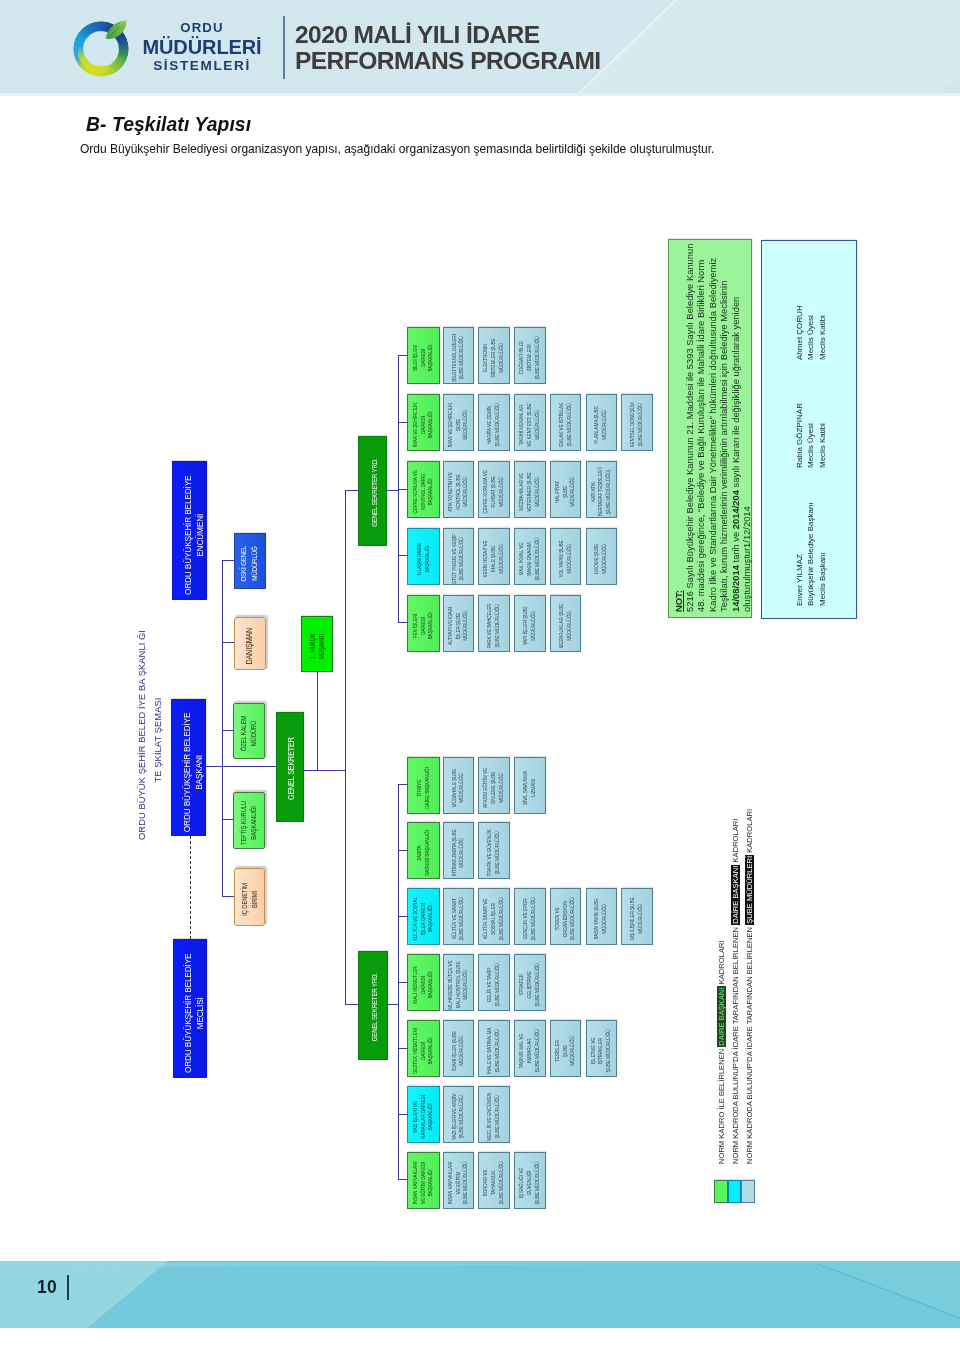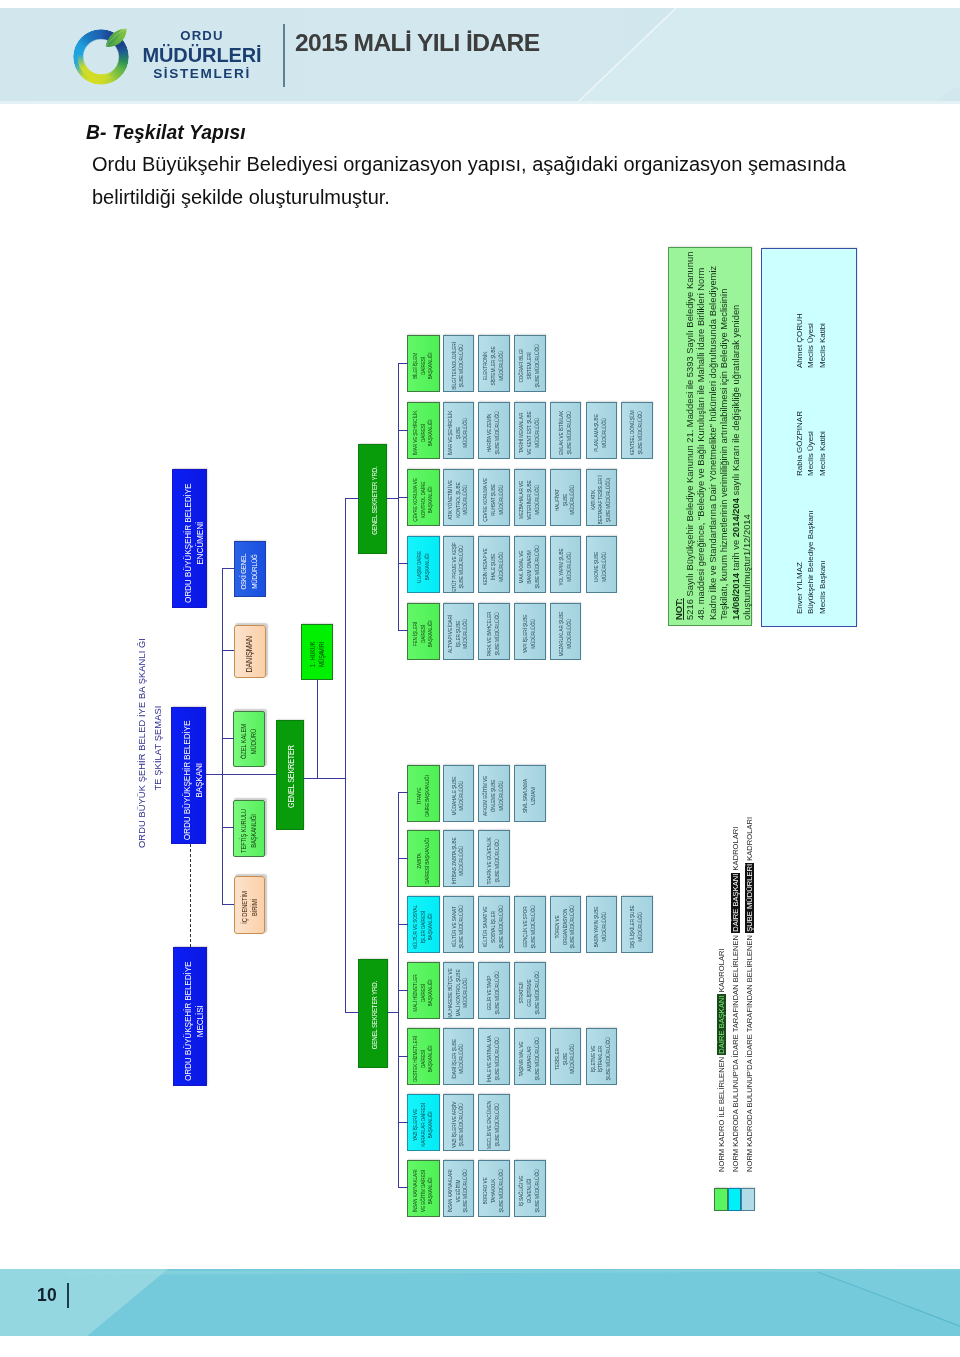--- a/index.html
+++ b/index.html
@@ -1,17 +1,17 @@
 <!DOCTYPE html>
 <html><head>
 <meta charset="utf-8">
 <style>
   html,body{margin:0;padding:0;}
   body{width:960px;height:1357px;background:#fff;font-family:"Liberation Sans",sans-serif;overflow:hidden;}
-  #page{position:absolute;left:0;top:0;width:960px;height:1328px;overflow:hidden;background:#fff;margin-top:8px;}
+  #page{position:absolute;left:0;top:0;width:960px;height:1328px;overflow:hidden;background:#fff;}
 
   
   .hdr{position:absolute;left:0;top:0;width:960px;height:96px;background:#d1e7ed;overflow:hidden;}
   .hdr-sheen{position:absolute;left:0;top:0;width:960px;height:96px;}
   .logo-ring{position:absolute;left:73px;top:21px;width:56px;height:57px;}
   .ring-outer{position:absolute;left:0;top:0;width:56px;height:56px;border-radius:50%;
      background:conic-gradient(from 0deg,
         #1d5fae 0deg, #1b3f8c 28deg, #1b3f8c 58deg, #1f5f8e 78deg,
         #2d8b56 100deg, #5cb24a 120deg, #86c440 140deg,
         #b4d434 158deg, #cfdc26 180deg, #d7de22 205deg,
@@ -29,21 +29,21 @@
   .logo-txt{position:absolute;left:137px;top:21px;width:130px;color:#1c3f72;text-align:center;line-height:1;}
   .logo-txt .l1{font-size:13.2px;font-weight:bold;letter-spacing:1.2px;}
   .logo-txt .l2{font-size:20.0px;font-weight:bold;letter-spacing:-0.1px;margin-top:3px;}
   .logo-txt .l3{font-size:13.6px;font-weight:bold;letter-spacing:1.6px;margin-top:2px;}
   .hdr-sep{position:absolute;left:283px;top:16px;width:2px;height:63px;background:#5f7f96;}
   .hdr-title{position:absolute;left:295px;top:22px;color:#3d3d3d;font-weight:bold;line-height:1.06;letter-spacing:-0.6px;}
   .hdr-title div{font-size:24.6px;}
 
   
   .b-head{position:absolute;left:86px;top:114px;font-weight:bold;font-style:italic;font-size:19.3px;color:#111;letter-spacing:0.1px;}
-  .b-par{position:absolute;left:92px;top:140px;width:790px;font-size:20px;color:#111;line-height:1.66;}
+  .b-par{position:absolute;left:80px;top:140px;width:790px;font-size:12px;color:#111;line-height:1.66;}
 
   
   .ftr{position:absolute;left:0;top:1261px;width:960px;height:96px;overflow:hidden;}
   .pageno{position:absolute;left:37px;top:1277px;font-size:17.5px;font-weight:bold;color:#12222e;letter-spacing:0.3px;}
   .pagebar{position:absolute;left:67px;top:1275px;width:2px;height:25px;background:#1f3a50;}
 
   
   #chartwrap{position:absolute;left:0;top:0;width:960px;height:1357px;}
   #chart{position:absolute;width:1000px;height:740px;
          transform-origin:0 0;
@@ -141,25 +141,26 @@
         <path d="M5 44 C16 28 34 10 54 1" fill="none" stroke="#dceff4" stroke-width="1.6" opacity="0.5"></path>
       </svg>
     </div>
     <div class="logo-txt">
       <div class="l1">ORDU</div>
       <div class="l2">MÜDÜRLERİ</div>
       <div class="l3">SİSTEMLERİ</div>
     </div>
     <div class="hdr-sep"></div>
     <div class="hdr-title">
-      <div>2015 MALİ YILI İDARE</div>
+      <div>2020 MALİ YILI İDARE</div>
+      <div>PERFORMANS PROGRAMI</div>
     </div>
   </div>
 
-  <div class="b-head">B- Teşkilat Yapısı</div>
+  <div class="b-head">B- Teşkilatı Yapısı</div>
   <div class="b-par">Ordu Büyükşehir Belediyesi organizasyon yapısı, aşağıdaki organizasyon şemasında belirtildiği şekilde oluşturulmuştur.</div>
 
   <div class="ftr">
     <svg width="960" height="96" viewBox="0 0 960 96">
       <rect x="0" y="0" width="960" height="96" fill="#74cada"></rect>
       <path d="M0 0 L168 0 L52 96 L0 96 Z" fill="#95d7e1"></path>
       <path d="M68 3 C140 2 420 1 960 0 L960 2 L66 6 Z" fill="#9fdae3" opacity="0.35"></path>
       <path d="M818 3 C880 26 928 45 960 57" fill="none" stroke="#3fa9bf" stroke-width="1.2" opacity="0.65"></path>
       <path d="M818 3 C880 26 928 45 960 57 L960 0 Z" fill="#7fcfdd" opacity="0.45"></path>
     </svg>

